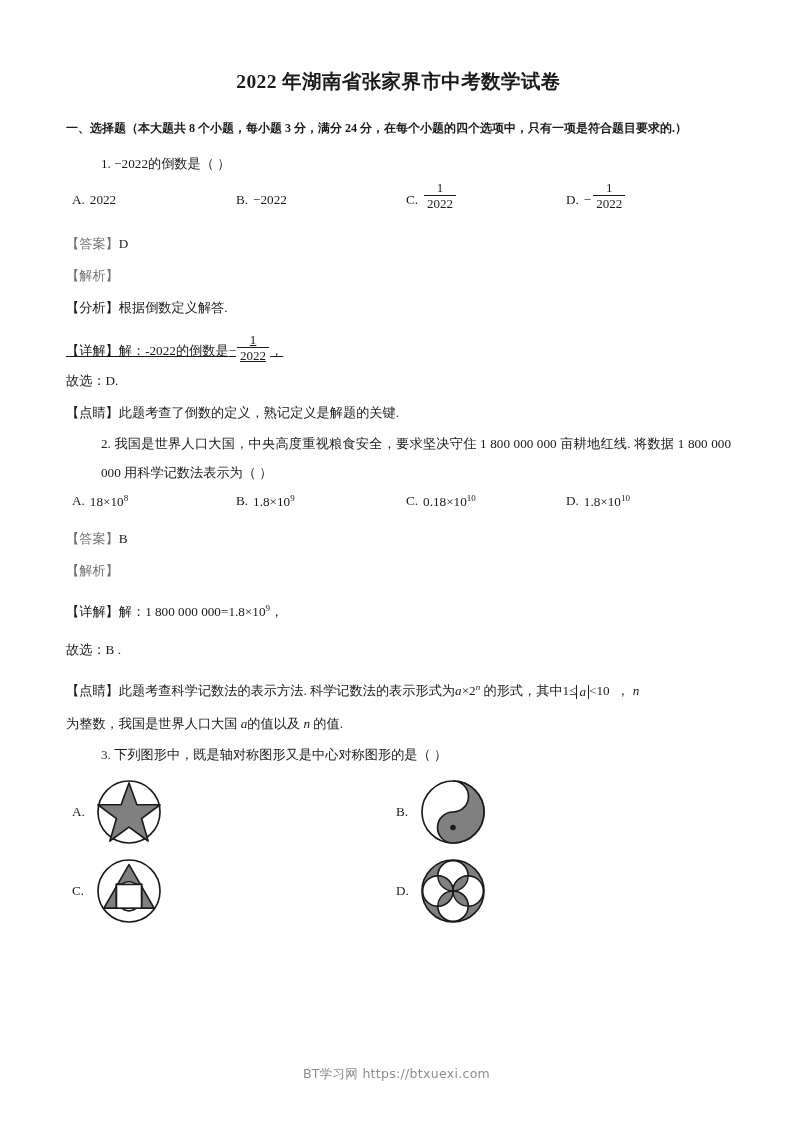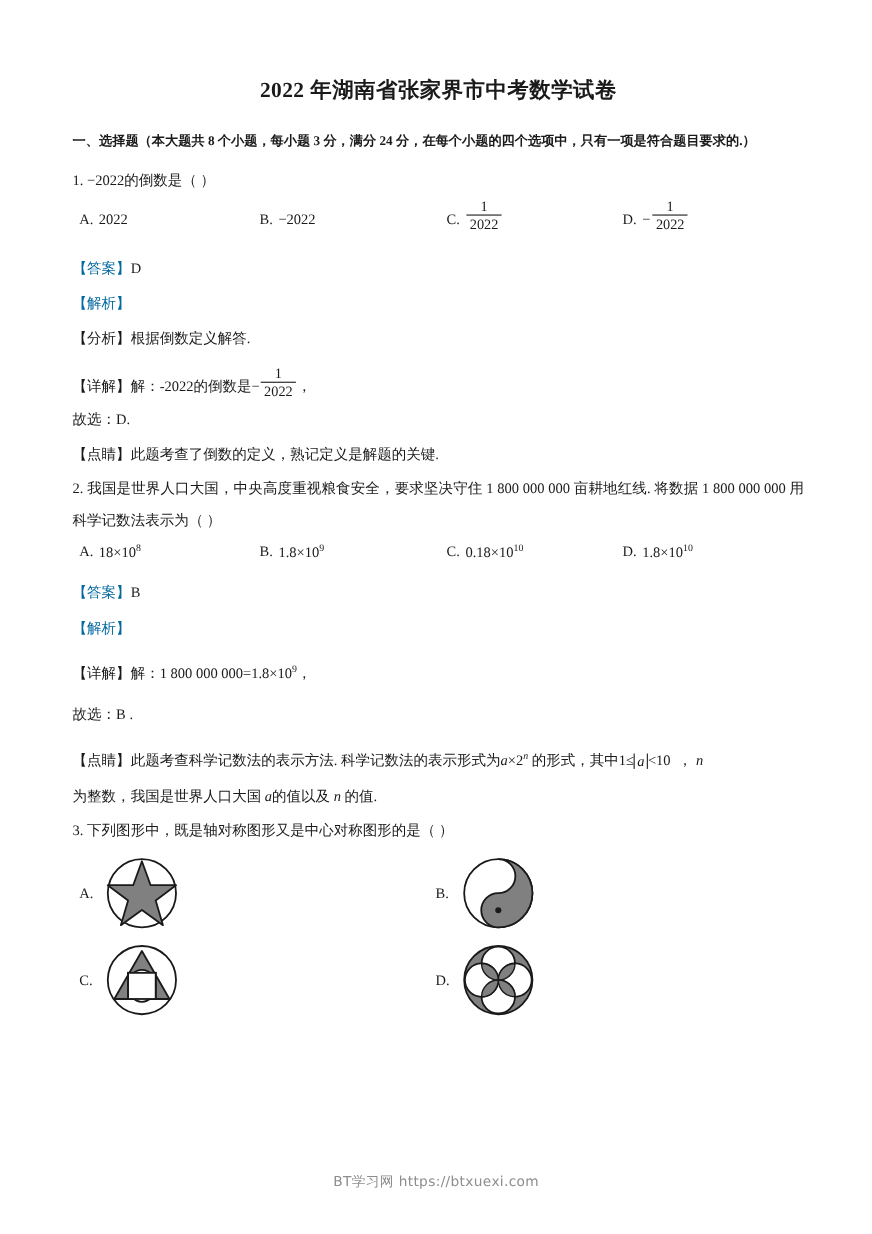--- a/index.html
+++ b/index.html
@@ -36,29 +36,30 @@
     font-weight: bold;
     line-height: 30px;
     margin-top: 18px;
     text-align: justify;
   }
   .q-text {
     font-size: 13.2px;
     line-height: 29px;
     text-align: justify;
     margin-top: 6px;
+    margin-left: 35px;
   }
   .expl-line {
     font-size: 13.2px;
     line-height: 29px;
     margin-top: 3px;
     text-align: justify;
   }
   .tag-blue {
-    color: #0369a1;
+    color: #737373;
   }
   .opt-row {
     position: relative;
     height: 44px;
     font-size: 13.2px;
     margin-top: 4px;
   }
   .opt {
     position: absolute;
     top: 0;
@@ -112,20 +113,21 @@
     vertical-align: super;
   }
   .ital { font-style: italic; }
 
   .detail-frac-line {
     font-size: 13.2px;
     line-height: 29px;
     margin-top: 12px;
     display: flex;
     align-items: center;
+    text-decoration: underline;
   }
   .abs-bar {
     display: inline-block;
     border-left: 1px solid #1a1a1a;
     border-right: 1px solid #1a1a1a;
     padding: 0 2px;
     font-style: italic;
     line-height: 14px;
   }
 

